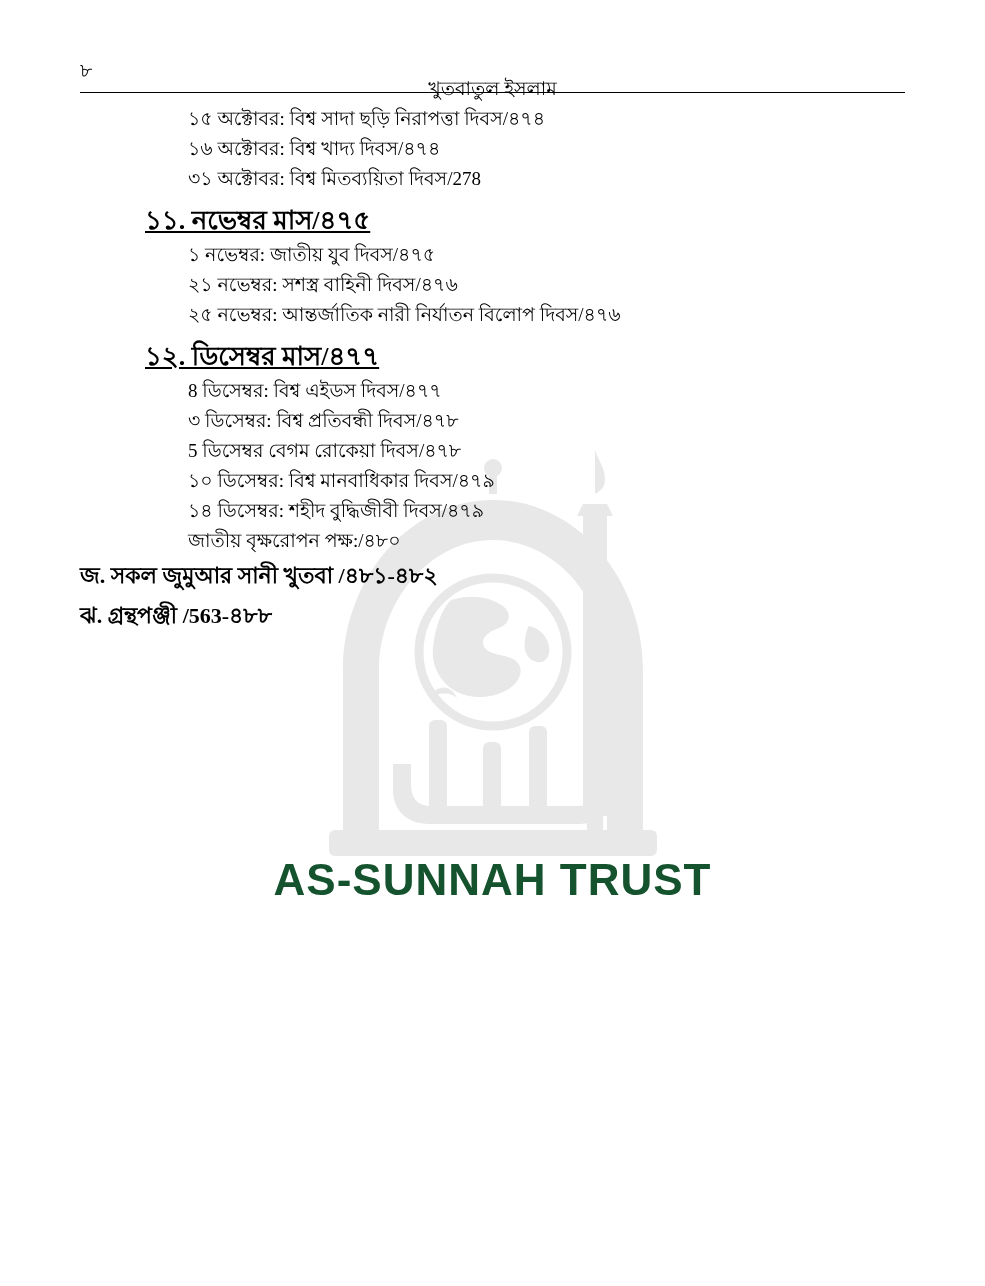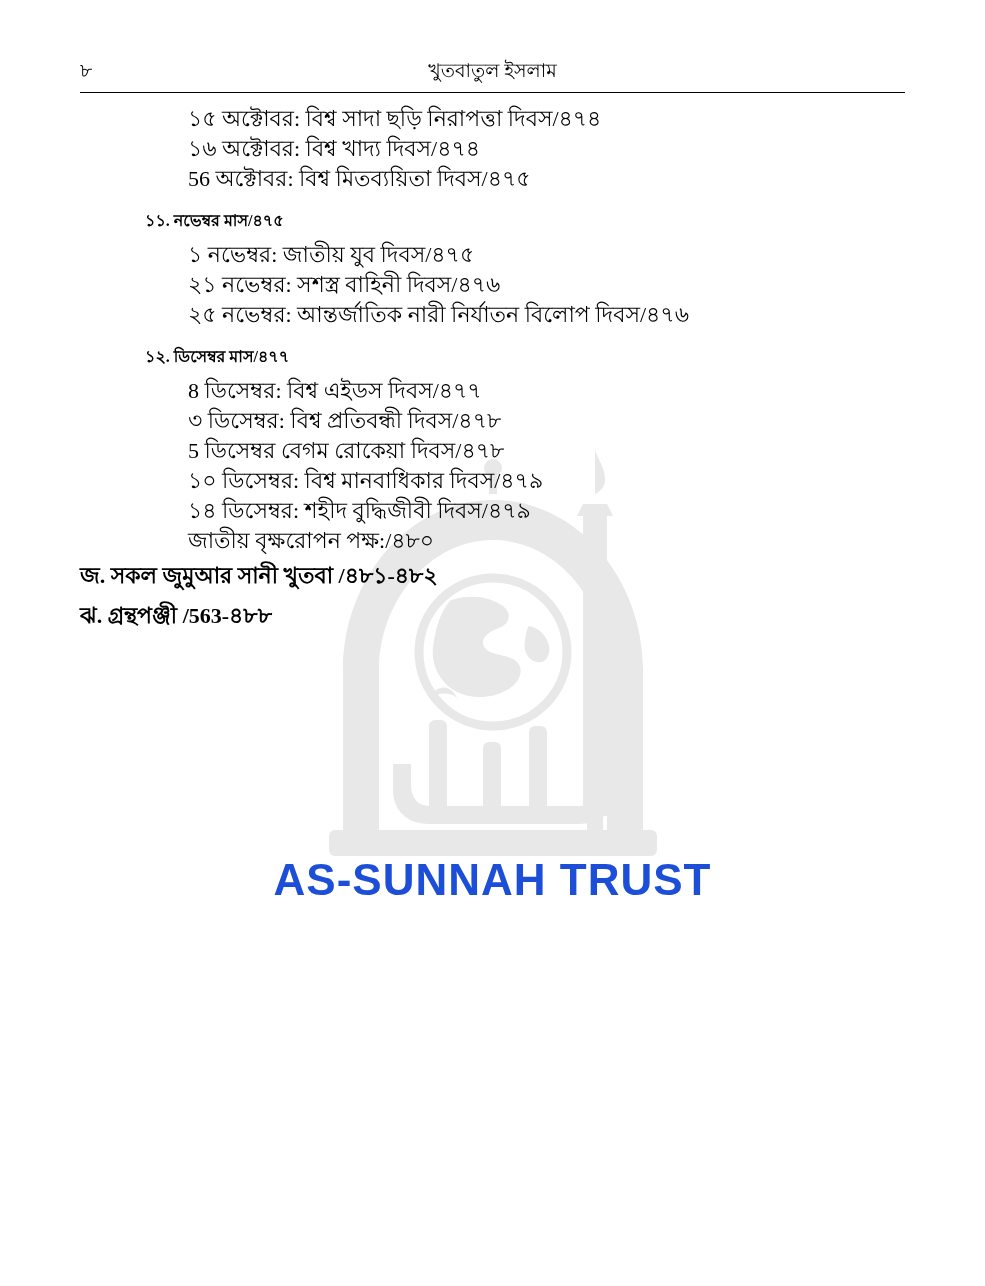--- a/index.html
+++ b/index.html
@@ -38,21 +38,21 @@
   .watermark svg { display:block; width:100%; height:100%; }
   .wm-text {
     position: absolute;
     left: 50%;
     top: 855px;
     transform: translateX(-50%);
     font-family: "Liberation Sans", sans-serif;
     font-size: 44px;
     font-weight: bold;
     letter-spacing: 1px;
-    color: #1d4ed8;
+    color: #14532d;
     white-space: nowrap;
     z-index: 0;
   }
 
   
   .header {
     position: absolute;
     top: 58px;
     left: 80px;
     right: 80px;
@@ -63,21 +63,21 @@
     position: absolute;
     left: 0;
     top: 0;
     font-size: 19px;
     line-height: 26px;
   }
   .header-title {
     position: absolute;
     left: 0;
     right: 0;
-    top: 0;
+    top: 18px;
     text-align: center;
     font-size: 19px;
     line-height: 26px;
   }
   .header-rule {
     position: absolute;
     left: 80px;
     right: 80px;
     top: 92px;
     border-top: 1px solid #000;
@@ -87,34 +87,35 @@
   
   .content {
     position: absolute;
     top: 104px;
     left: 80px;
     right: 80px;
     z-index: 1;
   }
 
   .toc-line {
-    font-size: 22px;
+    font-size: 19px;
     line-height: 30px;
     white-space: nowrap;
   }
   .lvl-sub {
     padding-left: 108px;
   }
   .lvl-main {
     padding-left: 65px;
     font-weight: bold;
-    font-size: 16px;
+    font-size: 26px;
     line-height: 34px;
     margin-top: 10px;
     margin-bottom: 2px;
+    text-decoration: underline;
   }
   .lvl-top {
     padding-left: 0px;
     font-weight: bold;
     font-size: 22px;
     line-height: 40px;
   }
 </style>
 </head>
 <body>
@@ -167,21 +168,21 @@
   <div class="header">
     <div class="header-page-num">৮</div>
     <div class="header-title">খুতবাতুল ইসলাম</div>
   </div>
   <div class="header-rule"></div>
 
   <div class="content">
 
     <div class="toc-line lvl-sub">১৫ অক্টোবর: বিশ্ব সাদা ছড়ি নিরাপত্তা দিবস/৪৭৪</div>
     <div class="toc-line lvl-sub">১৬ অক্টোবর: বিশ্ব খাদ্য দিবস/৪৭৪</div>
-    <div class="toc-line lvl-sub">56 অক্টোবর: বিশ্ব মিতব্যয়িতা দিবস/৪৭৫</div>
+    <div class="toc-line lvl-sub">৩১ অক্টোবর: বিশ্ব মিতব্যয়িতা দিবস/278</div>
 
     <div class="toc-line lvl-main">১১. নভেম্বর মাস/৪৭৫</div>
 
     <div class="toc-line lvl-sub">১ নভেম্বর: জাতীয় যুব দিবস/৪৭৫</div>
     <div class="toc-line lvl-sub">২১ নভেম্বর: সশস্ত্র বাহিনী দিবস/৪৭৬</div>
     <div class="toc-line lvl-sub">২৫ নভেম্বর: আন্তর্জাতিক নারী নির্যাতন বিলোপ দিবস/৪৭৬</div>
 
     <div class="toc-line lvl-main">১২. ডিসেম্বর মাস/৪৭৭</div>
 
     <div class="toc-line lvl-sub">8 ডিসেম্বর: বিশ্ব এইডস দিবস/৪৭৭</div>

